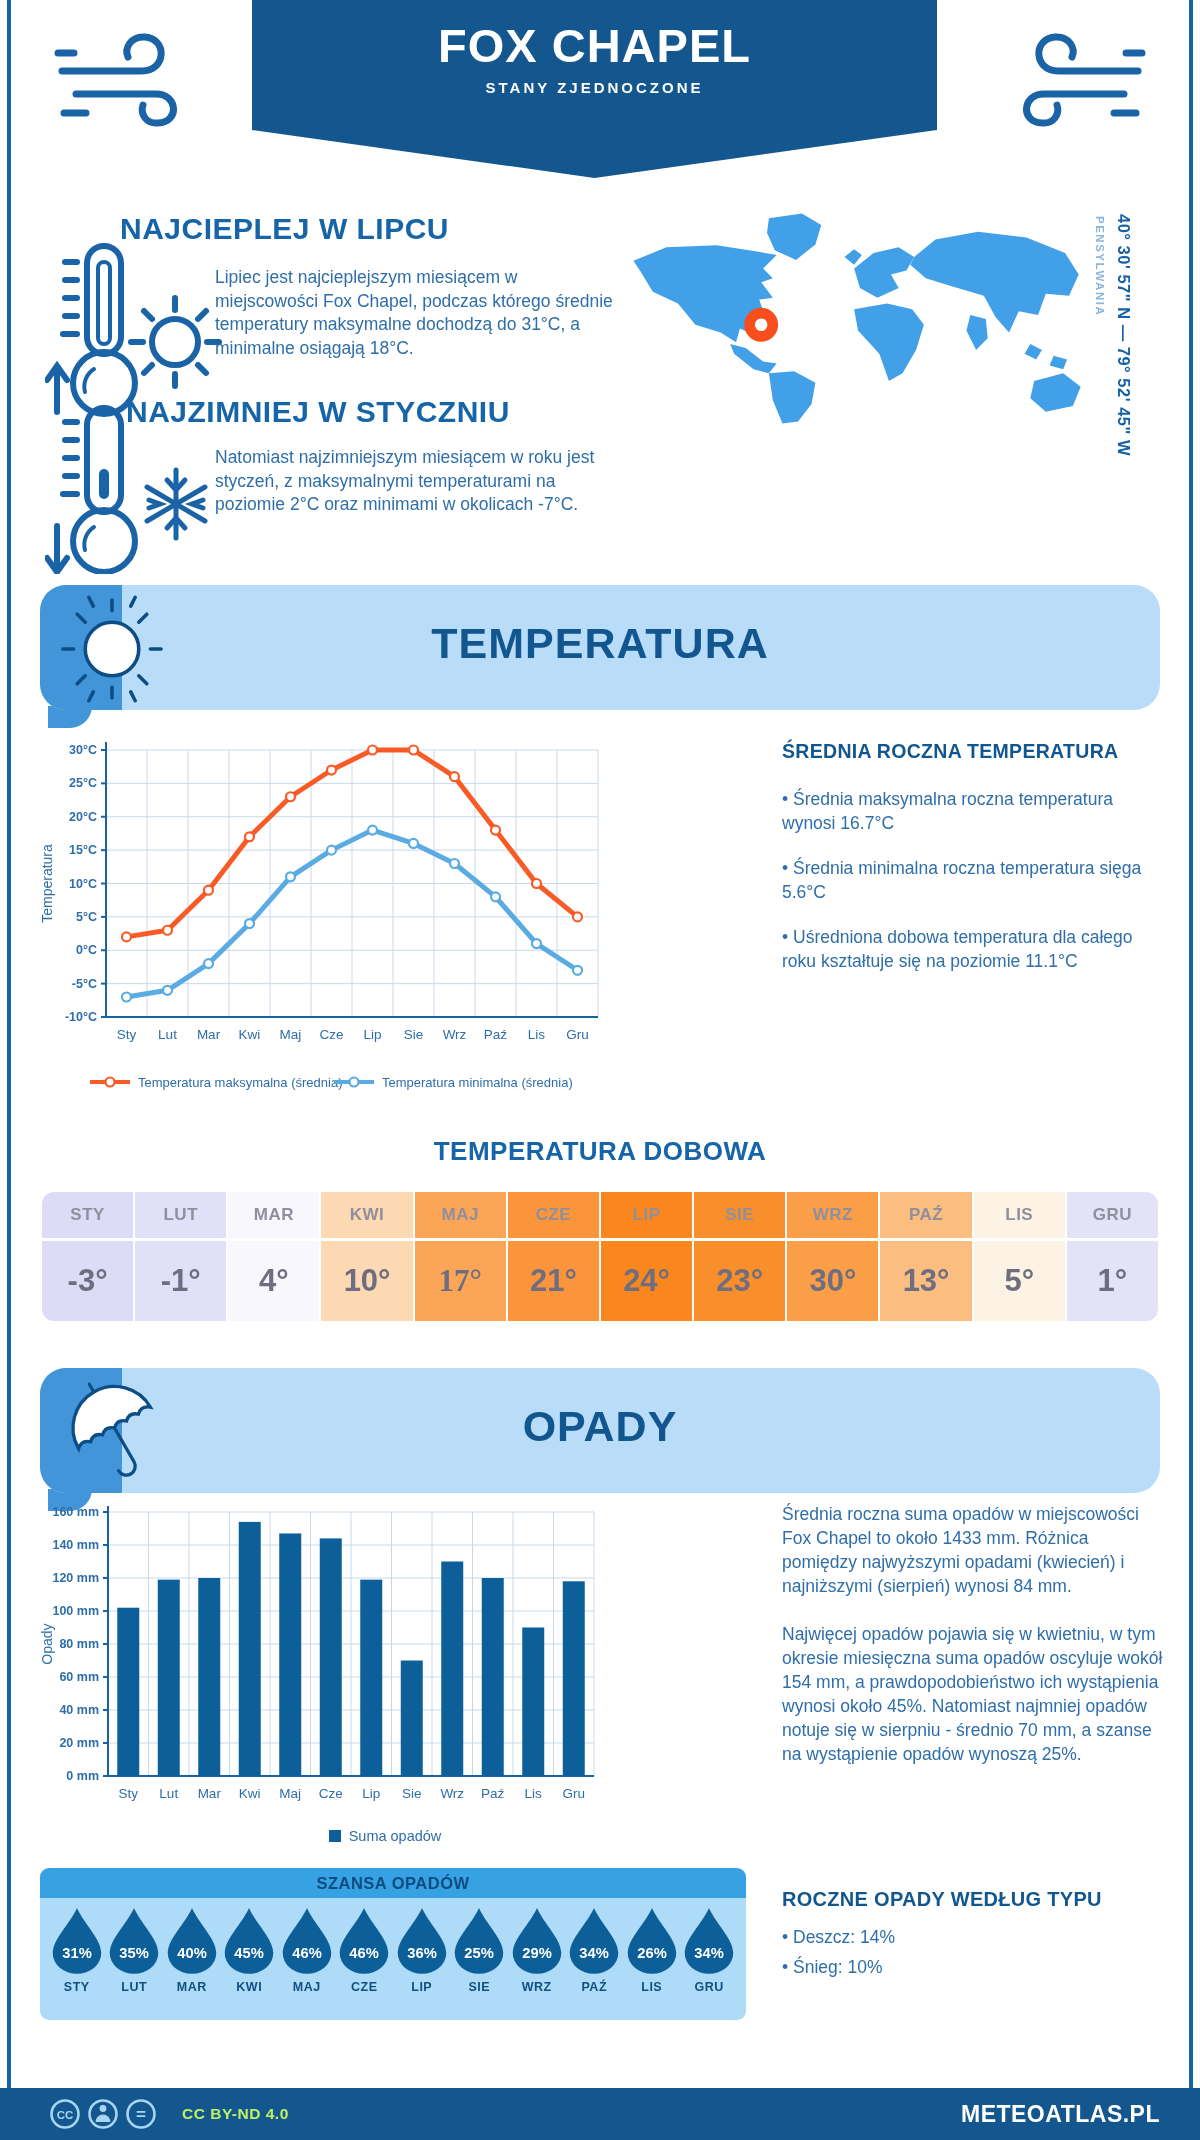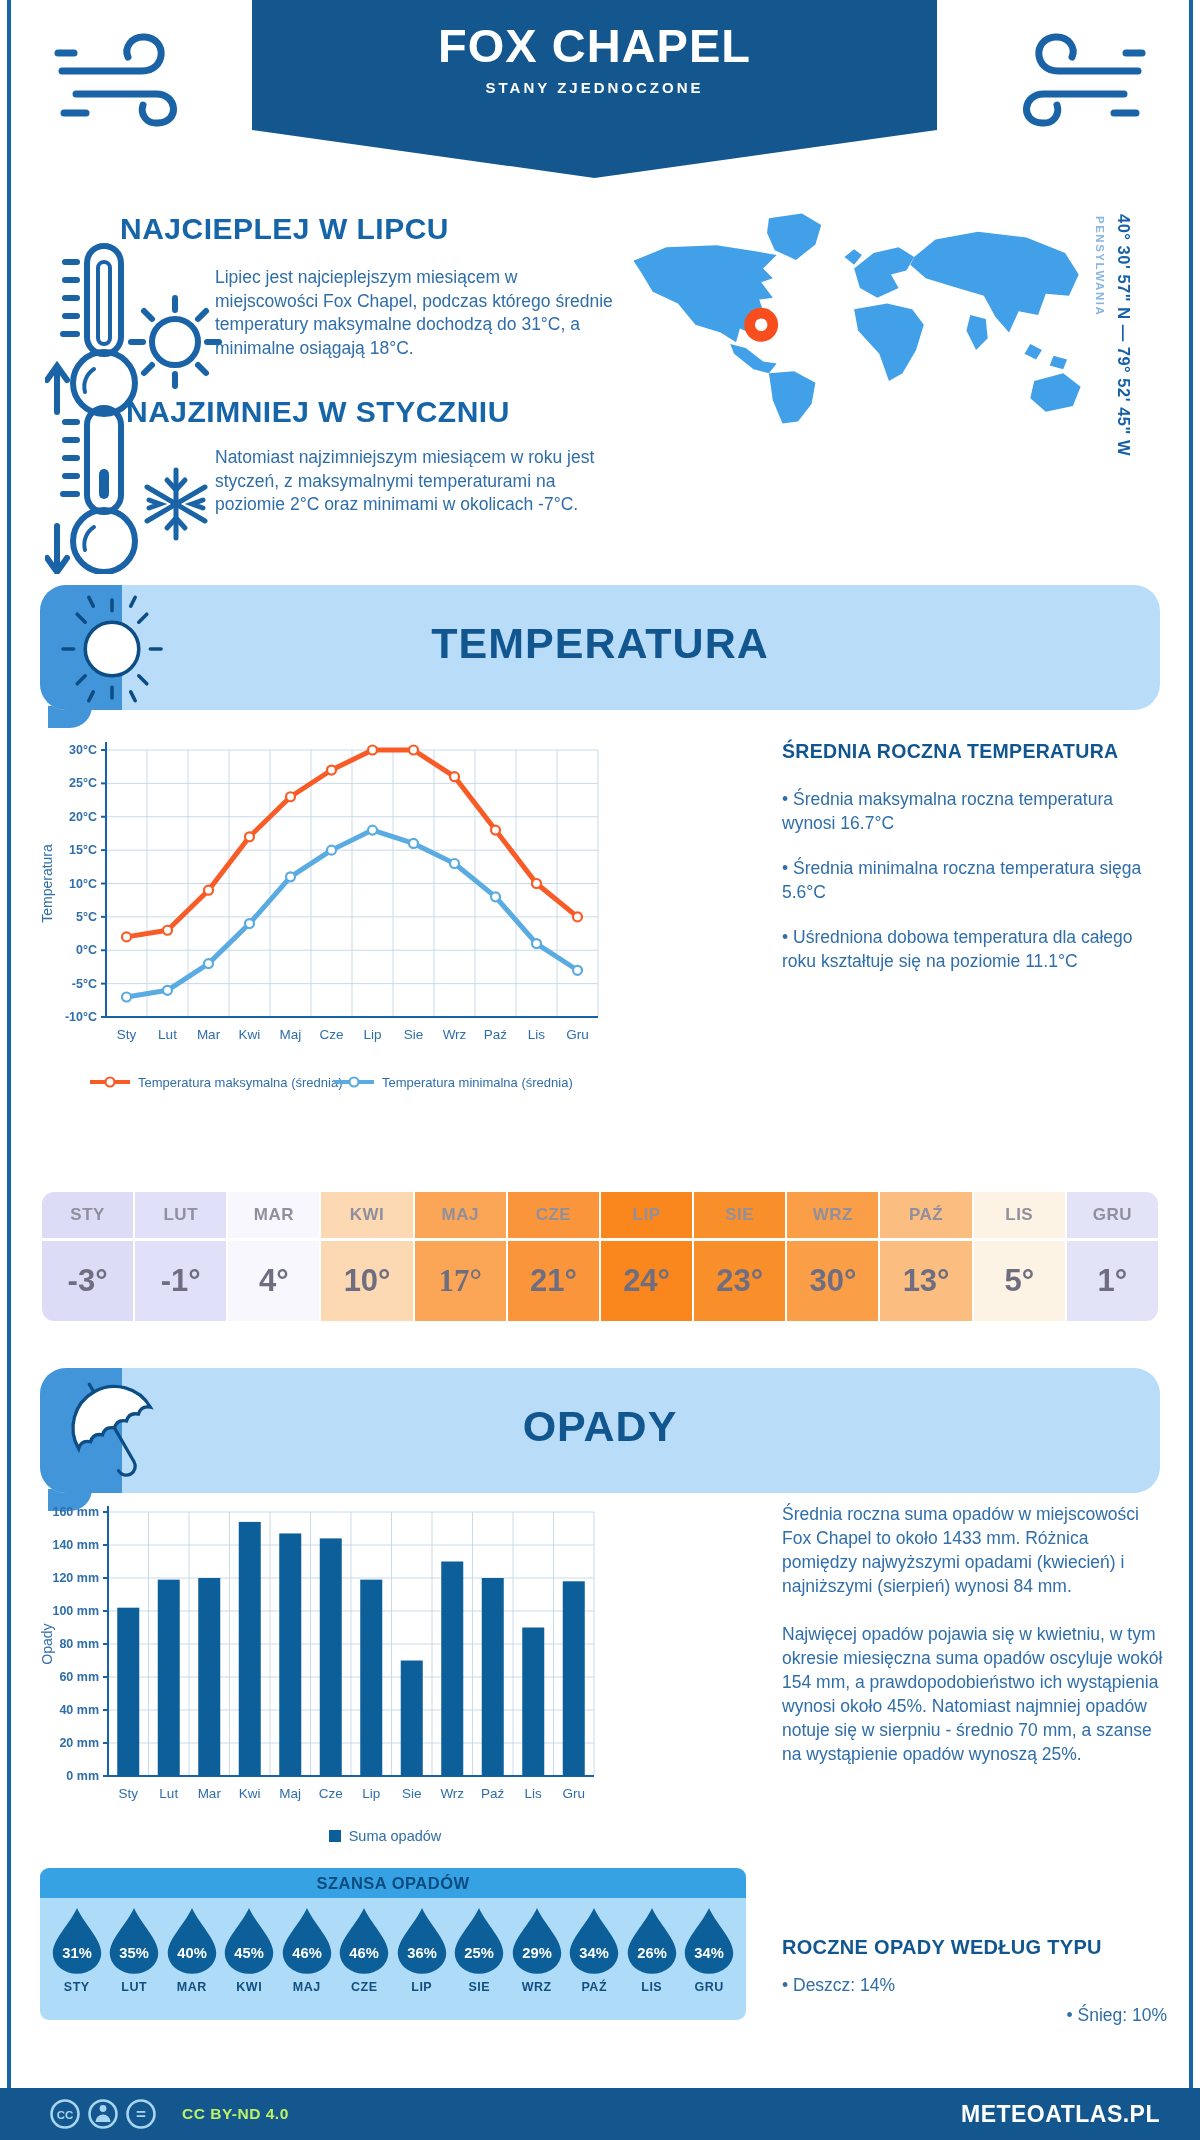--- a/index.html
+++ b/index.html
@@ -269,20 +269,21 @@
       <text x="344" y="354.5" font-size="13" fill="#2f6ea9">Temperatura minimalna (średnia)</text>
     </svg>
 
   <div class="abs" style="left:782px;top:740px;width:385px;">
     <div class="col-head">ŚREDNIA ROCZNA TEMPERATURA</div>
     <p class="col-text" style="margin:24px 0 0 0;">• Średnia maksymalna roczna temperatura wynosi 16.7°C</p>
     <p class="col-text" style="margin:21px 0 0 0;">• Średnia minimalna roczna temperatura sięga 5.6°C</p>
     <p class="col-text" style="margin:21px 0 0 0;">• Uśredniona dobowa temperatura dla całego roku kształtuje się na poziomie 11.1°C</p>
   </div>
 
+  <div class="daily-title">TEMPERATURA DOBOWA</div>
   <div class="daily-table" id="daily-table">
       <div class="mcell" style="background: rgb(220, 220, 246);">STY</div>
       <div class="mcell" style="background: rgb(224, 224, 248);">LUT</div>
       <div class="mcell" style="background: rgb(247, 247, 253);">MAR</div>
       <div class="mcell" style="background: rgb(252, 217, 178);">KWI</div>
       <div class="mcell" style="background: rgb(251, 165, 87);">MAJ</div>
       <div class="mcell" style="background: rgb(250, 149, 60);">CZE</div>
       <div class="mcell" style="background: rgb(249, 135, 29);">LIP</div>
       <div class="mcell" style="background: rgb(249, 143, 43);">SIE</div>
       <div class="mcell" style="background: rgb(250, 158, 72);">WRZ</div>
@@ -387,23 +388,23 @@
     <span class="sq"></span>
     <span>Suma opadów</span>
   </div>
 
   <div class="abs" style="left:782px;top:1502px;width:385px;">
     <p class="col-text" style="margin:0;">Średnia roczna suma opadów w miejscowości Fox Chapel to około 1433 mm. Różnica pomiędzy najwyższymi opadami (kwiecień) i najniższymi (sierpień) wynosi 84 mm.</p>
     <p class="col-text" style="margin:24px 0 0 0;">Najwięcej opadów pojawia się w kwietniu, w tym okresie miesięczna suma opadów oscyluje wokół 154 mm, a prawdopodobieństwo ich wystąpienia wynosi około 45%. Natomiast najmniej opadów notuje się w sierpniu - średnio 70 mm, a szanse na wystąpienie opadów wynoszą 25%.</p>
   </div>
 
   <div class="abs" style="left:782px;top:1888px;width:385px;">
-    <div class="col-head" style="font-size:20px;margin-top:48px;">ROCZNE OPADY WEDŁUG TYPU</div>
+    <div class="col-head" style="font-size:20px;">ROCZNE OPADY WEDŁUG TYPU</div>
     <p class="col-text" style="margin:12px 0 0 0;line-height:28px;">• Deszcz: 14%</p>
-    <p class="col-text" style="margin:2px 0 16px 0;line-height:28px;text-align:right;">• Śnieg: 10%</p>
+    <p class="col-text" style="margin:2px 0 16px 0;line-height:28px;">• Śnieg: 10%</p>
   </div>
 
   <div class="chance-box">
     <div class="chance-head">SZANSA OPADÓW</div>
     <div class="chance-body" id="chance-body">
         <div class="drop-cell"><svg width="52" height="68" viewBox="0 0 60 78">
             <path d="M30 2 C 38 20 58 38 58 54 A 28 24 0 0 1 2 54 C 2 38 22 20 30 2 Z" fill="#0d5f99"></path>
             <text x="30" y="60" text-anchor="middle" font-size="17" font-weight="bold" fill="#ffffff">31%</text>
           </svg><div class="mon">STY</div></div>
         <div class="drop-cell"><svg width="52" height="68" viewBox="0 0 60 78">

